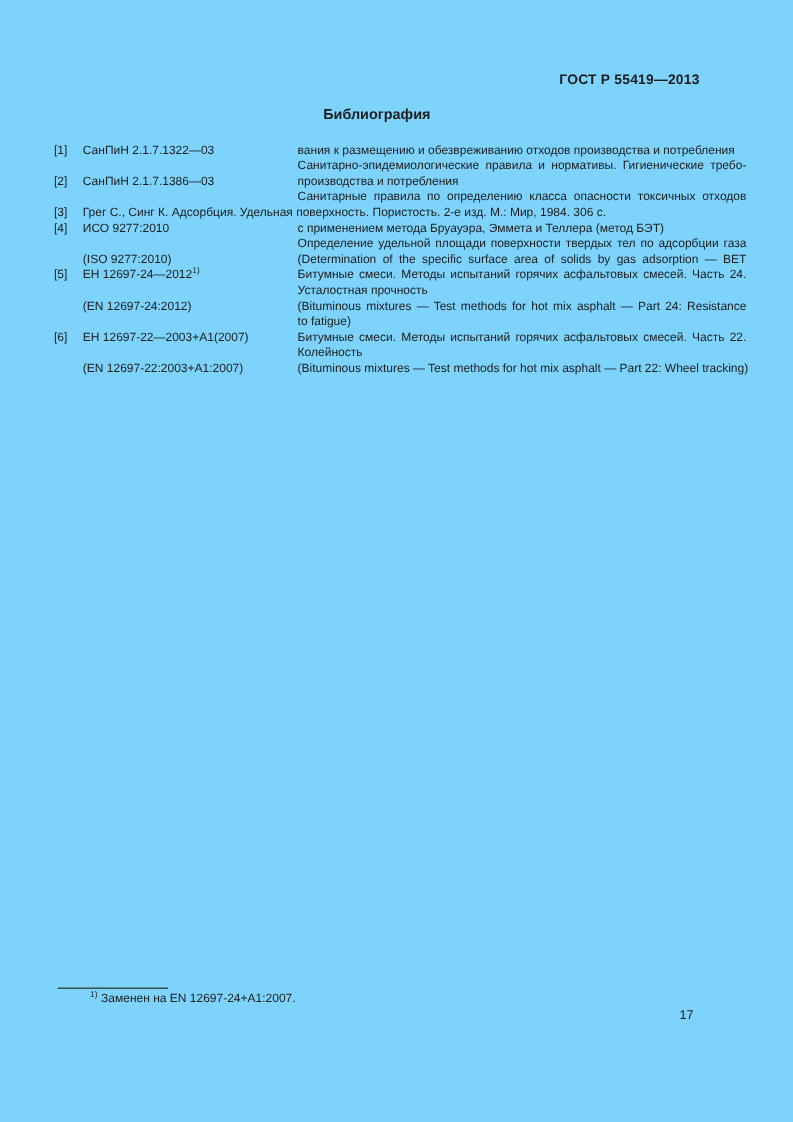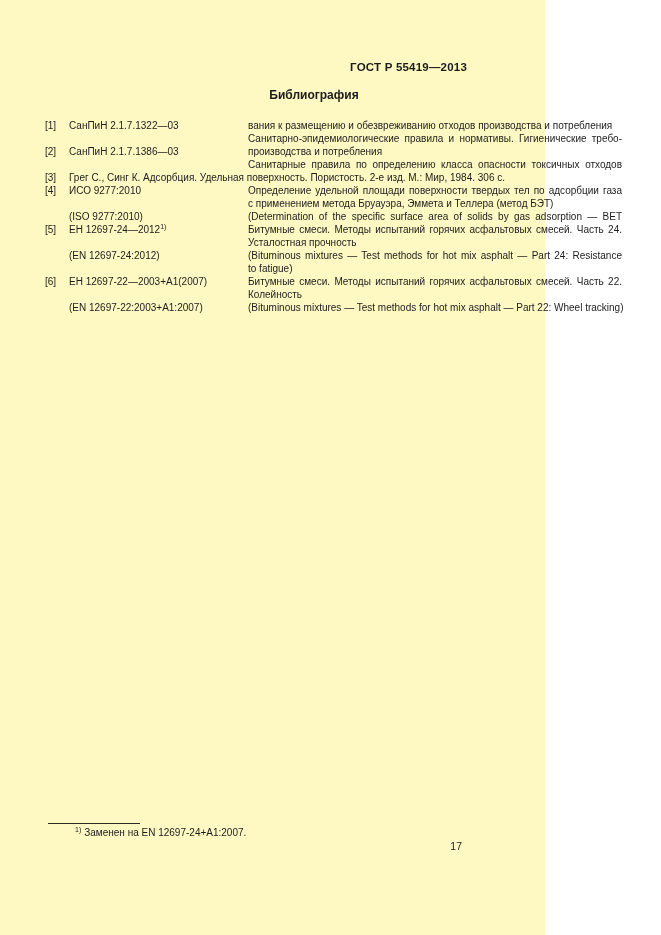--- a/index.html
+++ b/index.html
@@ -5,22 +5,22 @@
   html, body { margin: 0; padding: 0; }
   body {
     width: 661px; height: 935px;
     background: #ffffff;
     font-family: "Liberation Sans", sans-serif;
     color: #1c1c1c;
     overflow: hidden;
   }
   .page {
     position: relative;
-    width: 545px; height: 935px;
-    background: #fef9c3;
+    width: 661px; height: 935px;
+    background: #7dd3fc;
   }
   .doc-header {
     position: absolute;
     top: 61px; right: 78px;
     font-size: 11.5px; font-weight: bold;
     letter-spacing: 0.2px;
     white-space: nowrap;
   }
   .doc-title {
     position: absolute;
@@ -106,22 +106,22 @@
         <div class="entry-body">
           <div class="entry-fulltext">Грег С., Синг К. Адсорбция. Удельная поверхность. Пористость. 2-е изд. М.: Мир, 1984. 306 с.</div>
         </div>
       </div>
       <div class="entry">
         <span class="entry-num">[4]</span>
         <div class="entry-body">
           <div class="entry-block">
             <span class="entry-label"><span>ИСО 9277:2010</span></span>
             <div class="entry-desc">
+              <div class="desc-line">с применением метода Бруауэра, Эммета и Теллера (метод БЭТ)</div>
               <div class="desc-line just">Определение удельной площади поверхности твердых тел по адсорбции газа</div>
-              <div class="desc-line">с применением метода Бруауэра, Эммета и Теллера (метод БЭТ)</div>
             </div>
           </div>
           <div class="entry-block">
             <span class="entry-label"><span>(ISO 9277:2010)</span></span>
             <div class="entry-desc">
               <div class="desc-line just">(Determination of the specific surface area of solids by gas adsorption — BET</div>
             </div>
           </div>
         </div>
       </div>

